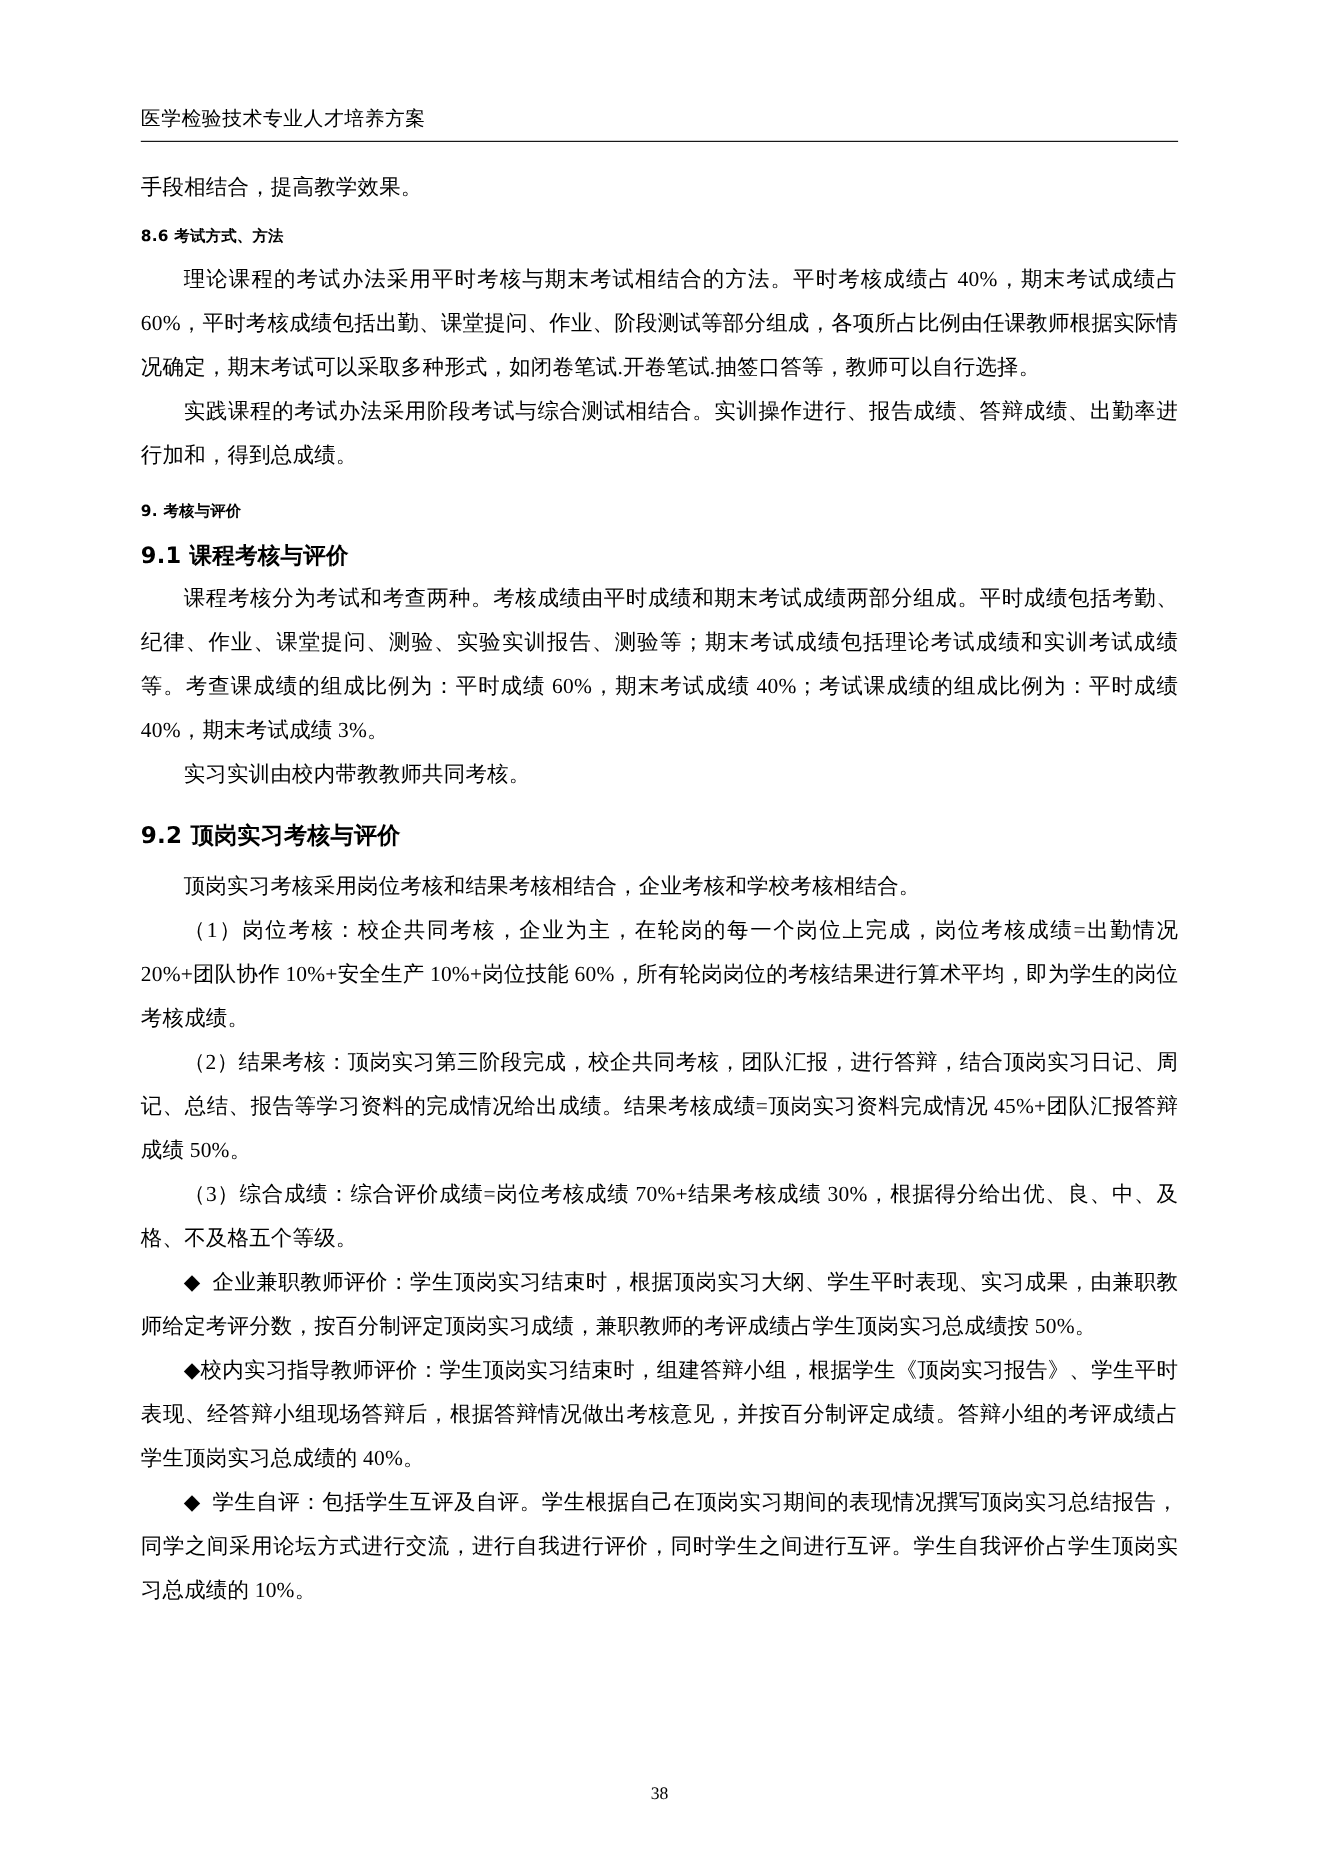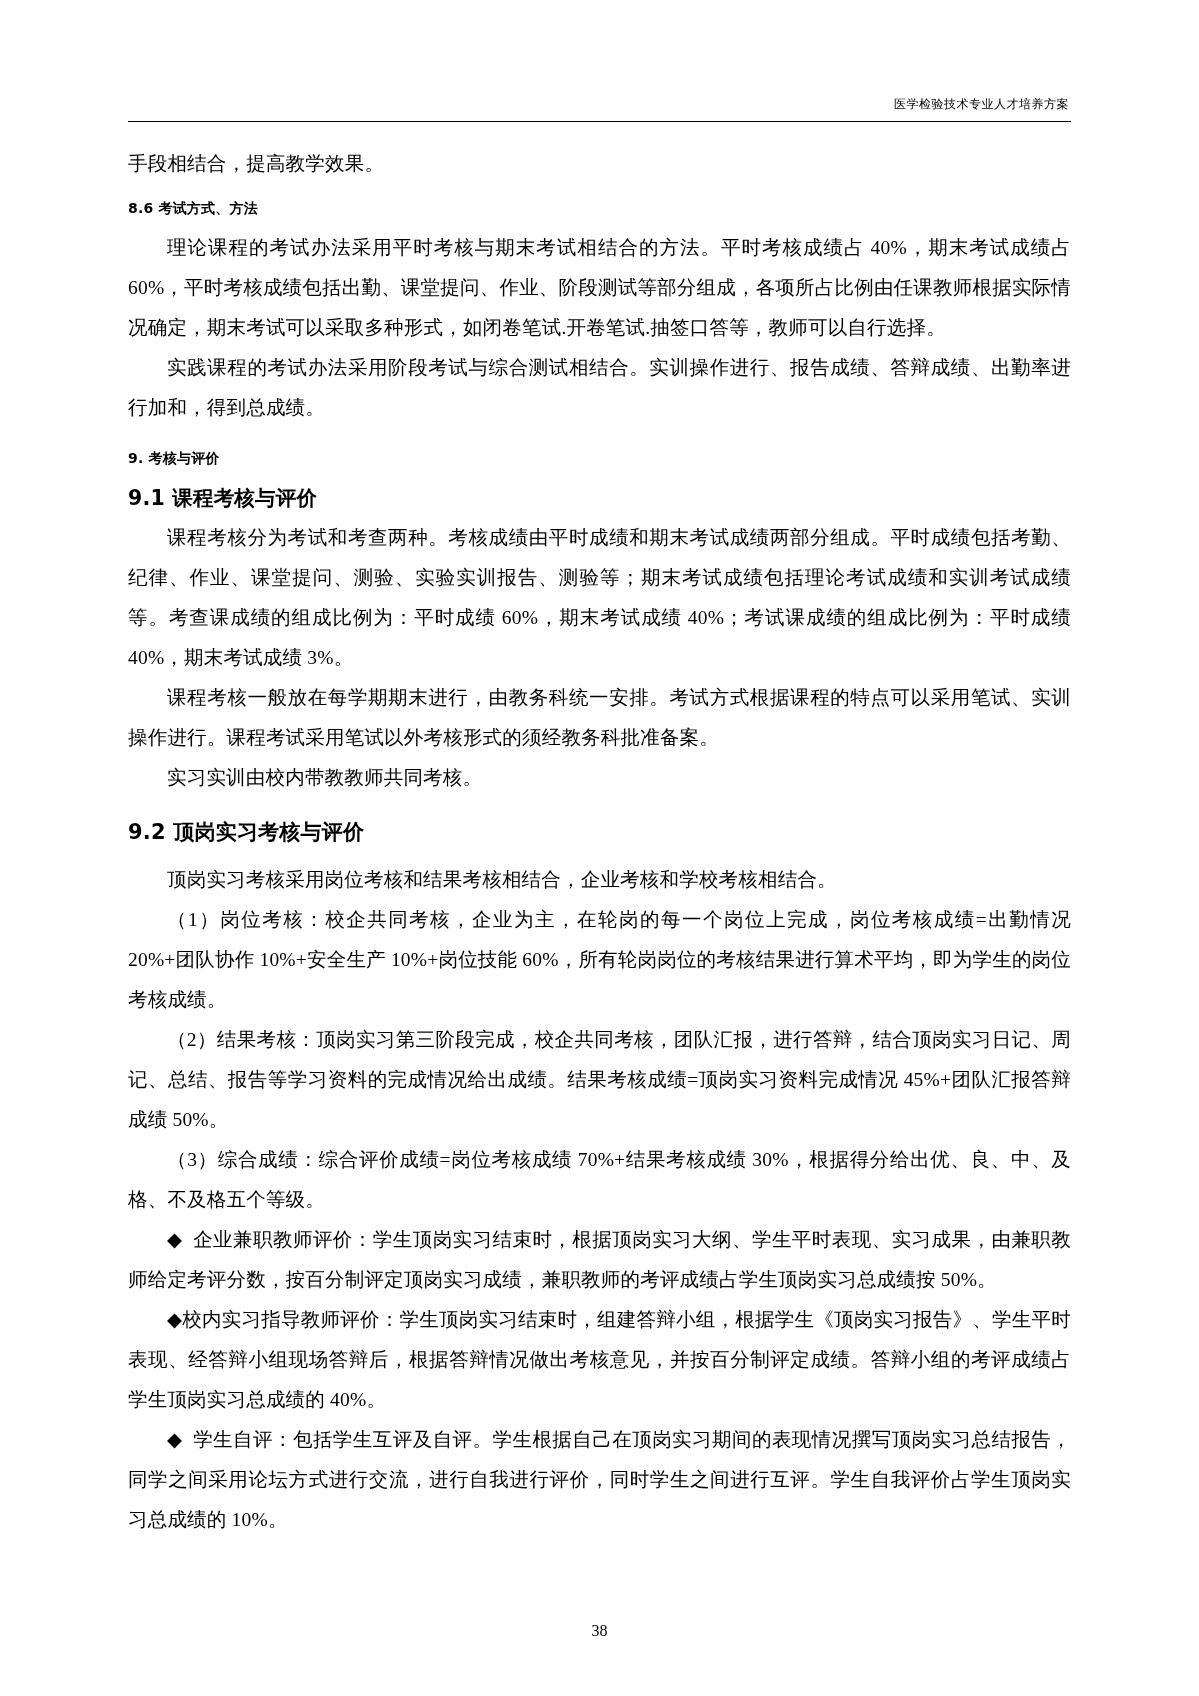--- a/index.html
+++ b/index.html
@@ -14,22 +14,22 @@
   .page {
     position: relative;
     width: 1199px;
     height: 1696px;
     margin: 0 auto;
     background: #ffffff;
     box-sizing: border-box;
     padding: 96px 128px 60px 128px;
   }
   .header {
-    text-align: right;
-    font-size: 12px;
+    text-align: left;
+    font-size: 18px;
     font-family: "DejaVu Sans", "Liberation Sans", sans-serif;
     color: #000;
     letter-spacing: 0.5px;
     padding-right: 2px;
     padding-bottom: 8px;
   }
   .header-rule {
     border-bottom: 1.4px solid #000;
     margin-bottom: 22px;
   }
@@ -99,21 +99,20 @@
 
     <p class="indent">理论课程的考试办法采用平时考核与期末考试相结合的方法。平时考核成绩占 40%，期末考试成绩占 60%，平时考核成绩包括出勤、课堂提问、作业、阶段测试等部分组成，各项所占比例由任课教师根据实际情况确定，期末考试可以采取多种形式，如闭卷笔试.开卷笔试.抽签口答等，教师可以自行选择。</p>
     <p class="indent">实践课程的考试办法采用阶段考试与综合测试相结合。实训操作进行、报告成绩、答辩成绩、出勤率进行加和，得到总成绩。</p>
 
     <div class="gap-s"></div>
 
     <h2 class="h-sec">9. 考核与评价</h2>
     <h3 class="h-sub">9.1 课程考核与评价</h3>
 
     <p class="indent">课程考核分为考试和考查两种。考核成绩由平时成绩和期末考试成绩两部分组成。平时成绩包括考勤、纪律、作业、课堂提问、测验、实验实训报告、测验等；期末考试成绩包括理论考试成绩和实训考试成绩等。考查课成绩的组成比例为：平时成绩 60%，期末考试成绩 40%；考试课成绩的组成比例为：平时成绩 40%，期末考试成绩 3%。</p>
-    <p class="indent">课程考核一般放在每学期期末进行，由教务科统一安排。考试方式根据课程的特点可以采用笔试、实训操作进行。课程考试采用笔试以外考核形式的须经教务科批准备案。</p>
     <p class="indent">实习实训由校内带教教师共同考核。</p>
 
     <h3 class="h-sub-spaced">9.2 顶岗实习考核与评价</h3>
 
     <p class="indent">顶岗实习考核采用岗位考核和结果考核相结合，企业考核和学校考核相结合。</p>
     <p class="indent">（1）岗位考核：校企共同考核，企业为主，在轮岗的每一个岗位上完成，岗位考核成绩=出勤情况 20%+团队协作 10%+安全生产 10%+岗位技能 60%，所有轮岗岗位的考核结果进行算术平均，即为学生的岗位考核成绩。</p>
     <p class="indent">（2）结果考核：顶岗实习第三阶段完成，校企共同考核，团队汇报，进行答辩，结合顶岗实习日记、周记、总结、报告等学习资料的完成情况给出成绩。结果考核成绩=顶岗实习资料完成情况 45%+团队汇报答辩成绩 50%。</p>
     <p class="indent">（3）综合成绩：综合评价成绩=岗位考核成绩 70%+结果考核成绩 30%，根据得分给出优、良、中、及格、不及格五个等级。</p>
 
     <p class="bullet-para"><span>◆</span>&nbsp; <span>企业兼职教师评价：学生顶岗实习结束时，根据顶岗实习大纲、学生平时表现、实习成果，由兼职教师给定考评分数，按百分制评定顶岗实习成绩，兼职教师的考评成绩占学生顶岗实习总成绩按 50%。</span></p>

